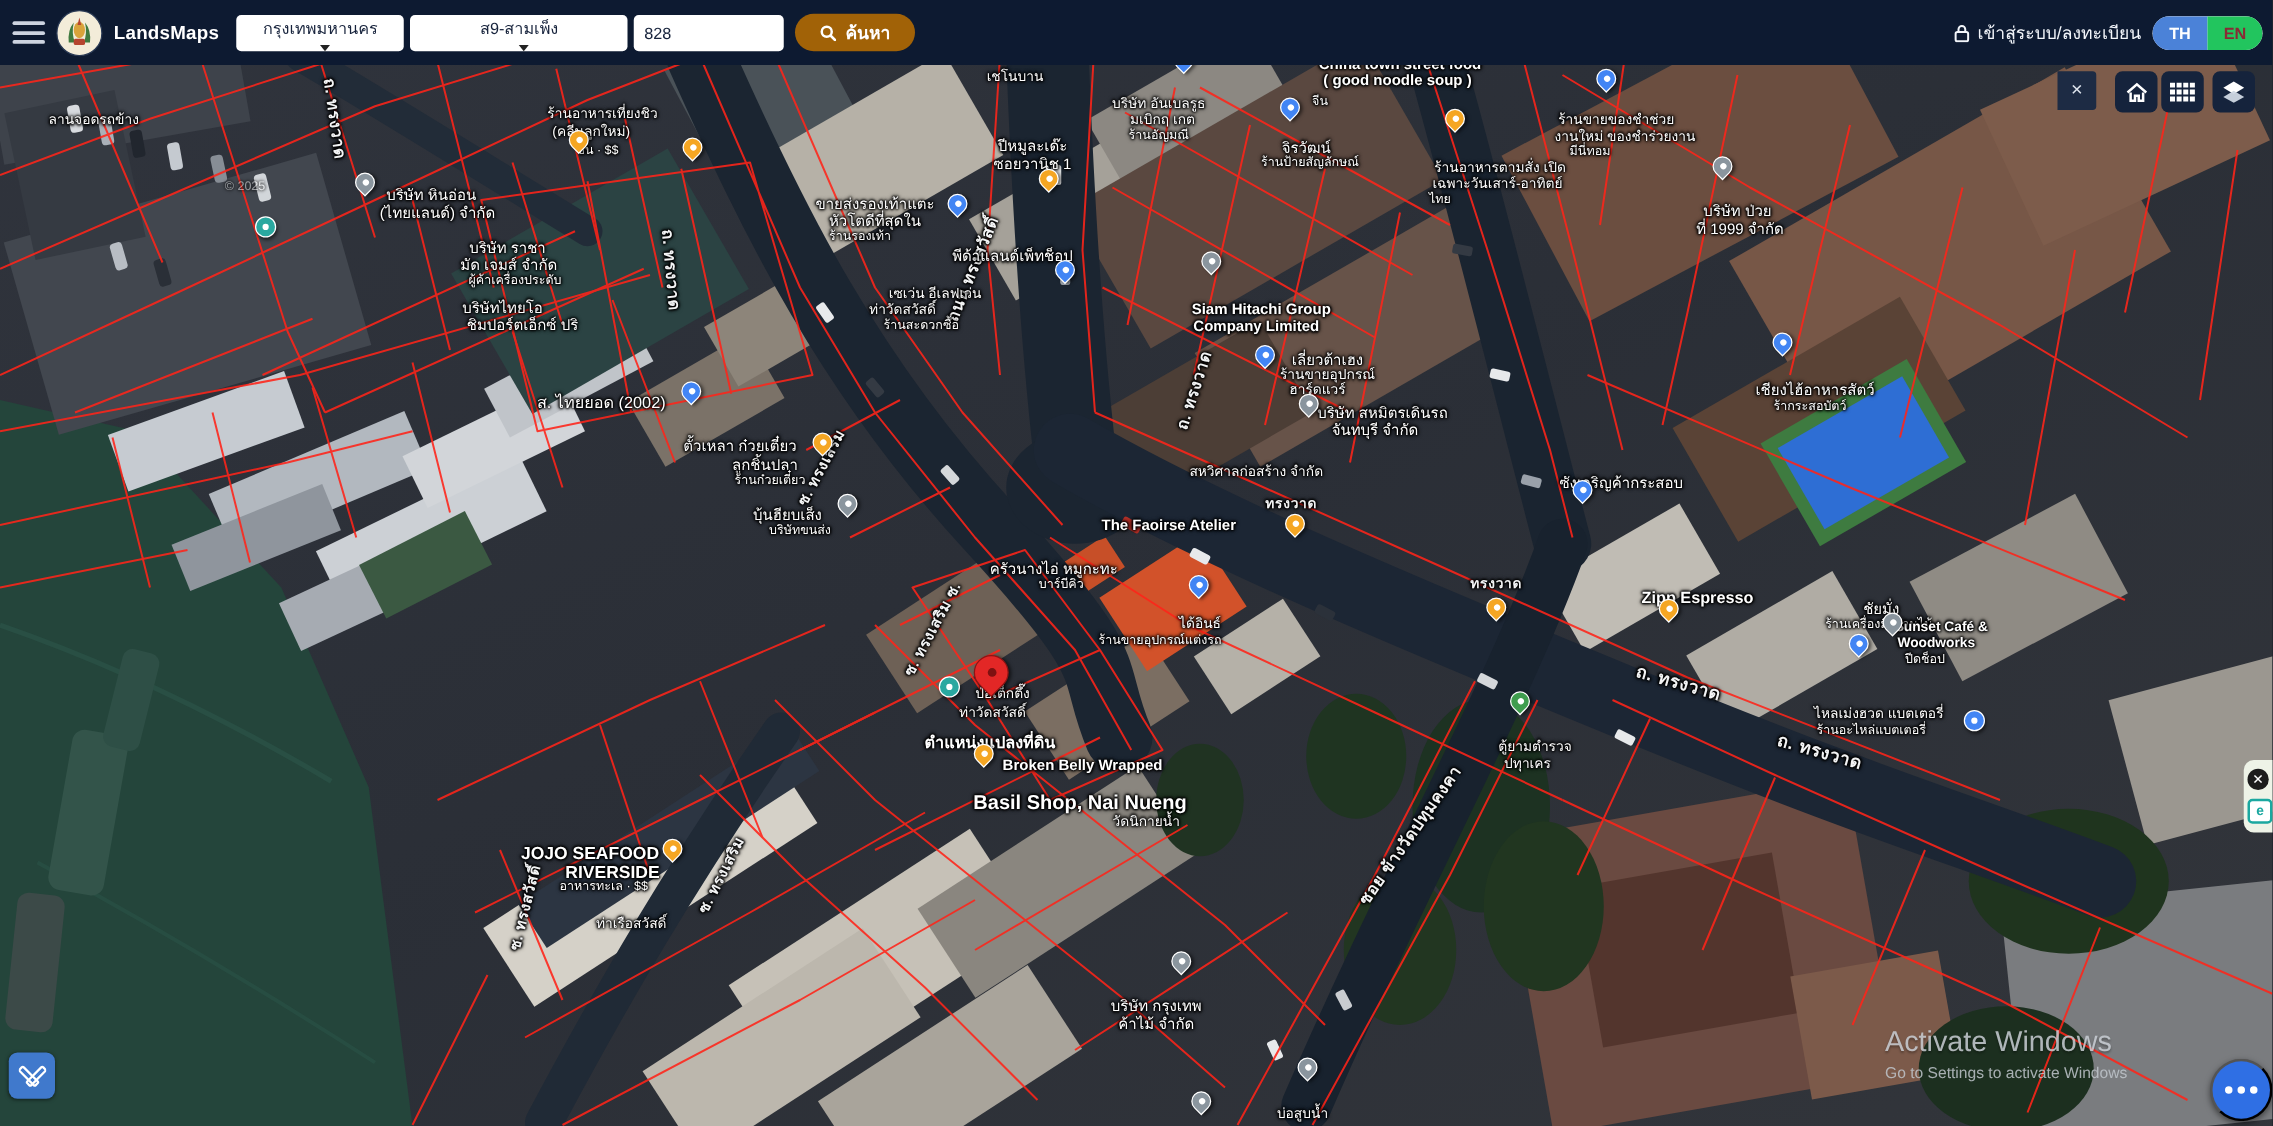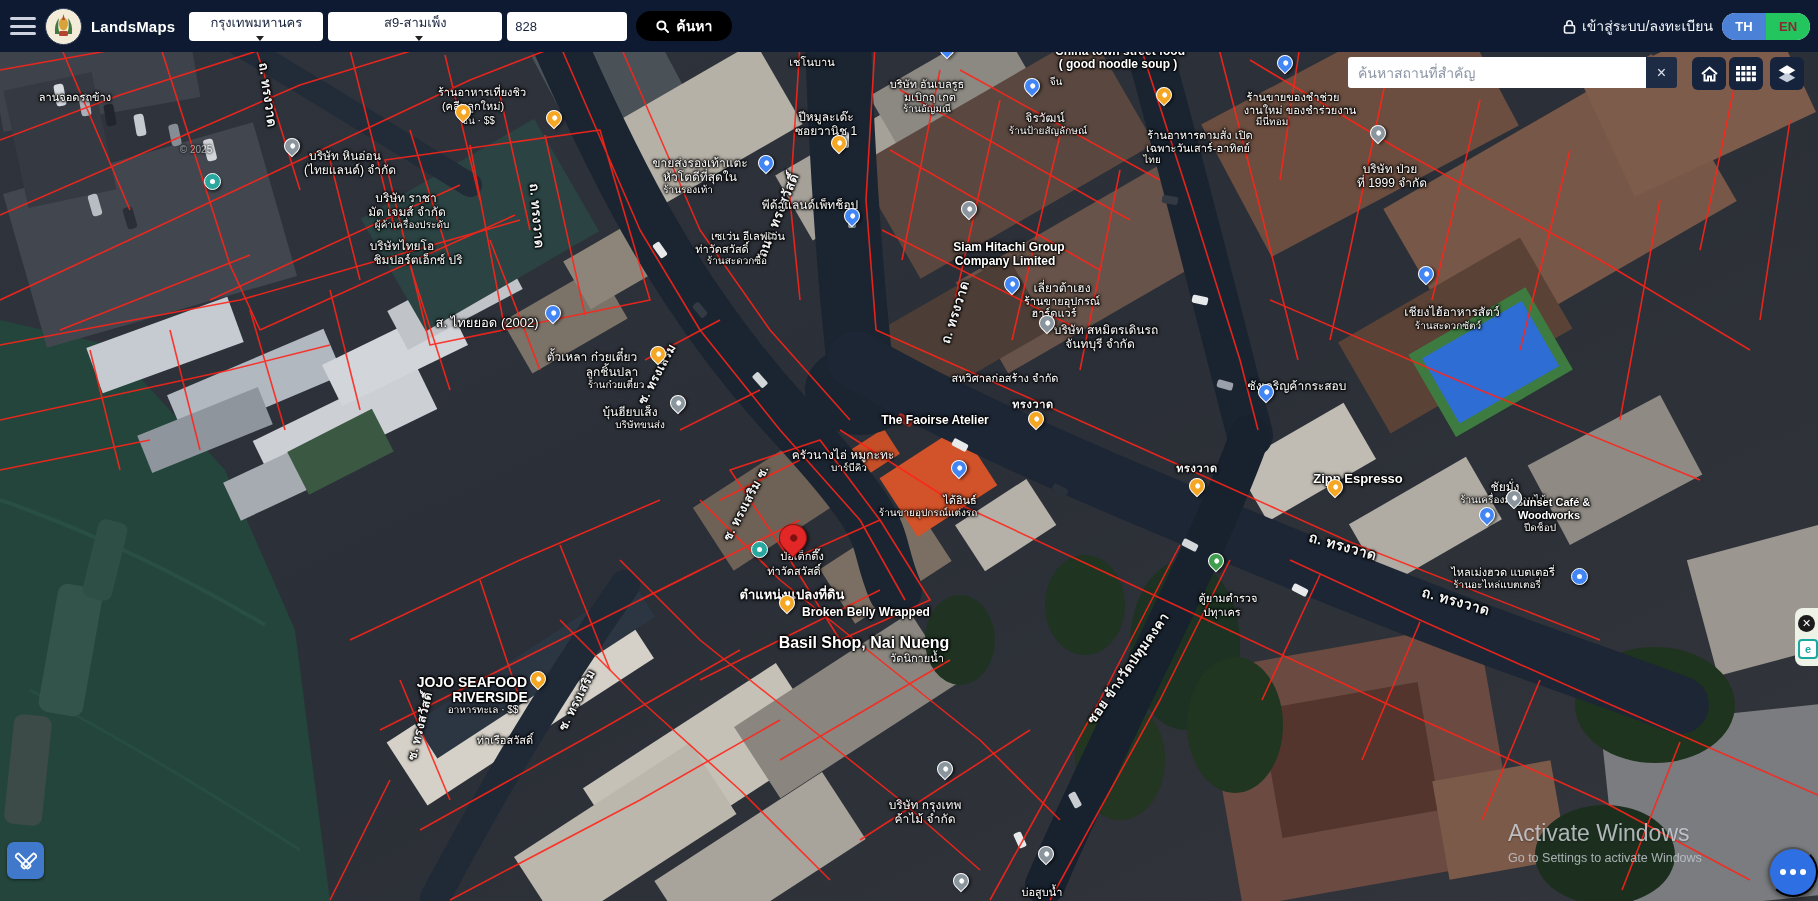--- a/index.html
+++ b/index.html
@@ -29,21 +29,21 @@
   .logo{width:35px;height:35px;border-radius:50%;margin-left:9px;background:#f3ecd9;
     position:relative;overflow:hidden;border:1px solid #2a3a55;}
   .brand{color:#fff;font-size:15px;font-weight:700;margin:0 14px 0 9px;letter-spacing:.2px;}
   .hselect{height:29px;background:#fff;border-radius:4px;display:flex;align-items:center;
     padding:0 8px;margin-right:5px;font-size:13px;color:#17233c;cursor:pointer;position:relative;flex-direction:column;}
   .hselect .txt{flex:1;overflow:hidden;white-space:nowrap;}
   .caret{width:0;height:0;border-left:4px solid transparent;border-right:4px solid transparent;
     border-top:5px solid #222;margin-left:8px;}
   .hinput{height:29px;width:104px;background:#fff;border:none;border-radius:4px;margin-right:9px;
     padding:0 8px;font-size:13px;color:#17233c;font-family:"Liberation Sans",sans-serif;}
-  .searchbtn{height:30px;padding:0 20px;border:none;border-radius:16px;background:#000000;
+  .searchbtn{height:30px;padding:0 20px;border:none;border-radius:16px;background:#a16207;
     color:#fff;font-size:14px;font-weight:700;display:flex;align-items:center;gap:7px;cursor:pointer;
     font-family:"Liberation Sans",sans-serif;}
   .hright{margin-left:auto;display:flex;align-items:center;margin-right:8px;}
   .login{color:#f2f5fa;font-size:14px;display:flex;align-items:center;gap:6px;cursor:pointer;}
   .langtoggle{display:flex;margin-left:9px;border-radius:14px;overflow:hidden;height:27px;
     background:#fff;cursor:pointer;}
   .langtoggle .th{background:#4b82d8;color:#fff;width:44px;display:flex;align-items:center;
     justify-content:center;font-size:13px;font-weight:600;}
   .langtoggle .en{background:#22c55e;color:#8a2a35;width:44px;display:flex;align-items:center;
     justify-content:center;font-size:13px;font-weight:600;}
@@ -263,21 +263,21 @@
         <div class="mlabel" style="left: 1392px; top: 183px; font-size: 12px;">ที่ 1999 จำกัด</div>
         <div class="mlabel en" style="left: 1009px; top: 247px; font-size: 12px;">Siam Hitachi Group</div>
         <div class="mlabel en" style="left: 1005px; top: 261px; font-size: 12px;">Company Limited</div>
         <div class="mlabel" style="left: 1062px; top: 288px; font-size: 12px;">เลี่ยวต้าเฮง</div>
         <div class="mlabel" style="left: 1062px; top: 301px; font-size: 11px;">ร้านขายอุปกรณ์</div>
         <div class="mlabel" style="left: 1054px; top: 313px; font-size: 11px;">ฮาร์ดแวร์</div>
         <div class="mlabel" style="left: 1106px; top: 330px; font-size: 12px;">บริษัท สหมิตรเดินรถ</div>
         <div class="mlabel" style="left: 1100px; top: 344px; font-size: 12px;">จันทบุรี จำกัด</div>
         <div class="mlabel" style="left: 1005px; top: 378px; font-size: 11px;">สหวิศาลก่อสร้าง จำกัด</div>
         <div class="mlabel" style="left: 1452px; top: 312px; font-size: 12px;">เชียงไฮ้อาหารสัตว์</div>
-        <div class="mlabel" style="left: 1448px; top: 326px; font-size: 10px;">ร้านสะดวกซัตว์</div>
+        <div class="mlabel" style="left: 1448px; top: 326px; font-size: 10px;">ร้ากระสอบัตว์</div>
         <div class="mlabel" style="left: 1297px; top: 386px; font-size: 12px;">ซังเจริญค้ากระสอบ</div>
         <div class="mlabel" style="left: 843px; top: 455px; font-size: 12px;">ครัวนางไอ่ หมูกะทะ</div>
         <div class="mlabel" style="left: 849px; top: 468px; font-size: 10px;">บาร์บีคิว</div>
         <div class="mlabel" style="left: 960px; top: 500px; font-size: 11px;">ได้อินธ์</div>
         <div class="mlabel" style="left: 928px; top: 513px; font-size: 10px;">ร้านขายอุปกรณ์แต่งรถ</div>
         <div class="mlabel en" style="left: 935px; top: 420px; font-size: 12px;">The Faoirse Atelier</div>
         <div class="mlabel en" style="left: 1358px; top: 478px; font-size: 13px;">Zipp Espresso</div>
         <div class="mlabel" style="left: 1505px; top: 487px; font-size: 12px;">ชัยมั่ง</div>
         <div class="mlabel" style="left: 1503px; top: 500px; font-size: 10px;">ร้านเครื่องมืองานไม้</div>
         <div class="mlabel en" style="left: 1553px; top: 502px; font-size: 11px;">Sunset Café &amp;</div>
@@ -297,21 +297,21 @@
         <div class="mlabel big en" style="left: 490px; top: 697px; font-size: 14px;">RIVERSIDE</div>
         <div class="mlabel" style="left: 483px; top: 710px; font-size: 10px;">อาหารทะเล · $$</div>
         <div class="mlabel" style="left: 505px; top: 740px; font-size: 11px;">ท่าเรือสวัสดิ์</div>
         <div class="mlabel" style="left: 748px; top: 236px; font-size: 11px;">เซเว่น อีเลฟเว่น</div>
         <div class="mlabel" style="left: 722px; top: 249px; font-size: 11px;">ท่าวัดสวัสดิ์</div>
         <div class="mlabel" style="left: 737px; top: 261px; font-size: 10px;">ร้านสะดวกซื้อ</div>
         <div class="mlabel" style="left: 810px; top: 205px; font-size: 12px;">พีด้าแลนด์เพ็ทช็อป</div>
         <div class="mlabel" style="left: 925px; top: 805px; font-size: 12px;">บริษัท กรุงเทพ</div>
         <div class="mlabel" style="left: 925px; top: 819px; font-size: 12px;">ค้าไม้ จำกัด</div>
         <div class="mlabel" style="left: 1042px; top: 892px; font-size: 11px;">บ่อสูบน้ำ</div>
-        <div class="mlabel" style="left: 481px; top: 322px; font-size: 13px; padding-left: 12px;">ส. ไทยยอด (2002)</div>
+        <div class="mlabel" style="left: 481px; top: 322px; font-size: 13px;">ส. ไทยยอด (2002)</div>
         <div class="mlabel" style="left: 592px; top: 357px; font-size: 12px;">ตั้วเหลา ก๋วยเตี๋ยว</div>
         <div class="mlabel" style="left: 612px; top: 372px; font-size: 12px;">ลูกชิ้นปลา</div>
         <div class="mlabel" style="left: 616px; top: 385px; font-size: 10px;">ร้านก๋วยเตี๋ยว</div>
         <div class="mlabel" style="left: 630px; top: 412px; font-size: 12px;">บุ้นฮียบเส็ง</div>
         <div class="mlabel" style="left: 640px; top: 425px; font-size: 10px;">บริษัทขนส่ง</div>
       </div>
 
     <div>
         <div class="mpin drop" style="background: rgb(66, 133, 244); height: 14px; width: 14px; left: 545px; top: 304.92px;">
           <span class="dotc"></span>
@@ -469,21 +469,20 @@
         </svg>
         <span>เข้าสู่ระบบ/ลงทะเบียน</span>
       </div>
       <div class="langtoggle">
         <div class="th">TH</div>
         <div class="en">EN</div>
       </div>
     </div>
   </div>
 
-  <input class="poisearch" placeholder="ค้นหาสถานที่สำคัญ" style="">
   <button class="clearbtn">
     <span>×</span>
   </button>
   <button class="sqbtn" style="left:1692px">
     <svg width="19" height="18" viewBox="0 0 19 18">
       <path d="M2,9 L9.5,2.5 L17,9" fill="none" stroke="#fff" stroke-width="2"></path>
       <path d="M4.5,9 V15.5 H8 V11.5 H11 V15.5 H14.5 V9" fill="none" stroke="#fff" stroke-width="2"></path>
     </svg>
   </button>
   <button class="sqbtn" style="left:1729px">

